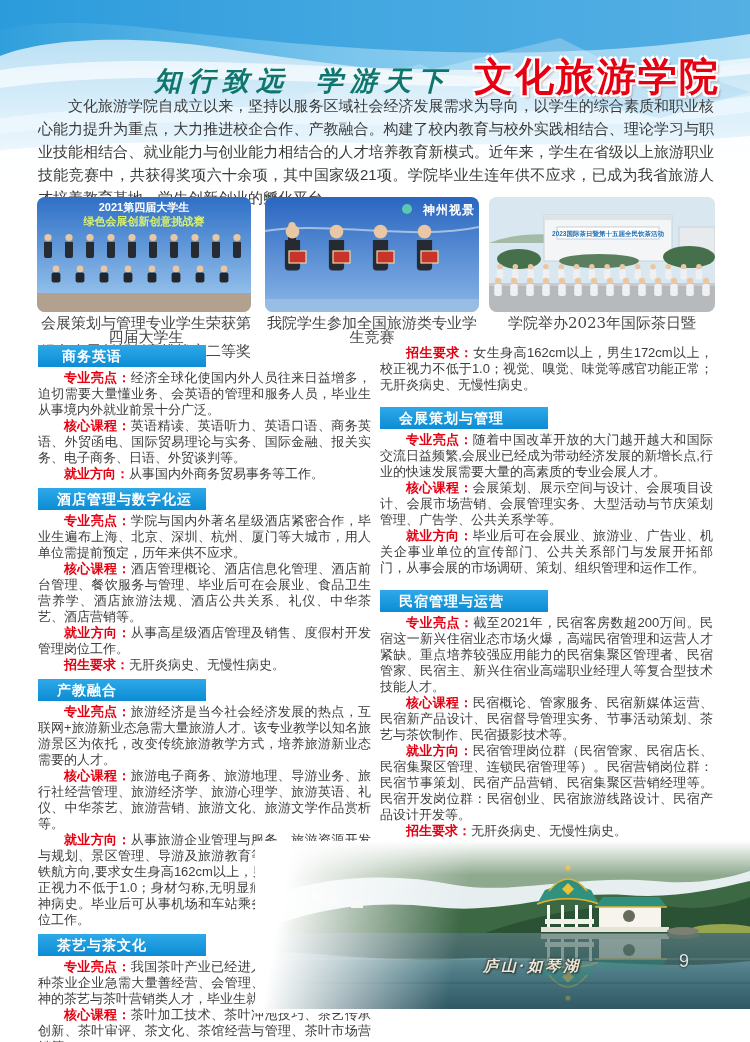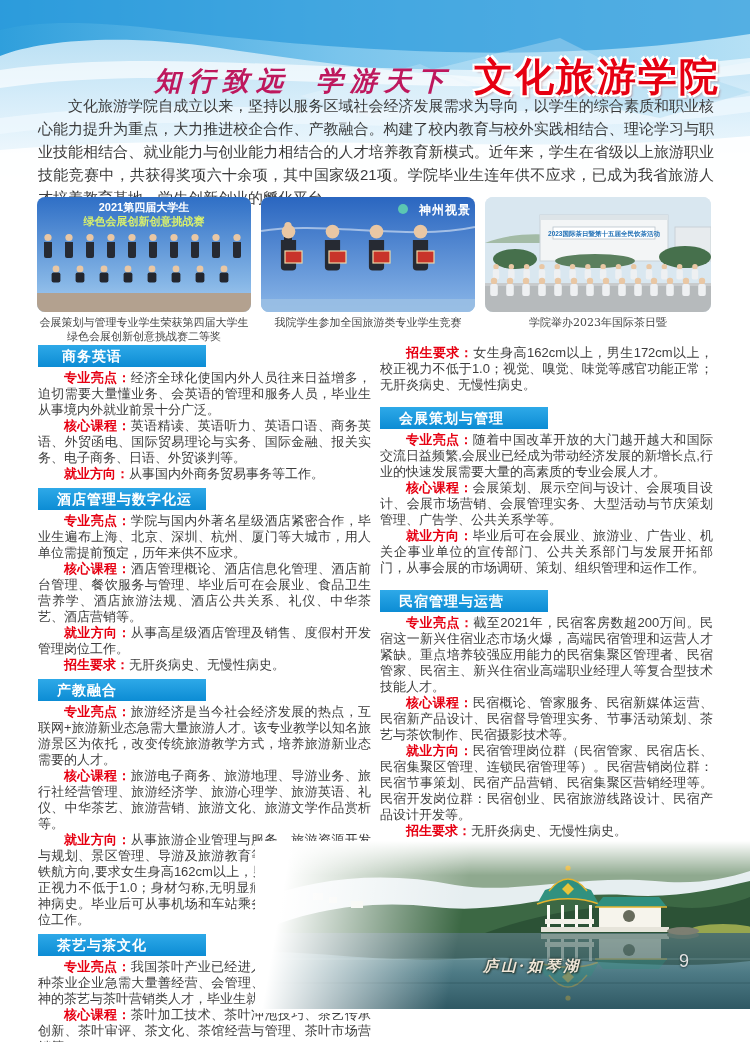--- a/index.html
+++ b/index.html
@@ -3,32 +3,32 @@
 <meta charset="utf-8">
 <style>
   html,body{margin:0;padding:0;background:#e9e9e9;}
   .page{position:relative;width:750px;height:1042px;background:#ffffff;overflow:hidden;
         font-family:"Liberation Sans","DejaVu Sans",sans-serif;margin:0 auto;}
   
   .header-band{position:absolute;left:0;top:0;width:750px;height:195px;}
   .header-band svg{display:block;width:100%;height:100%;}
   .title-row{position:absolute;top:50px;right:30px;display:flex;align-items:baseline;gap:22px;}
   .motto{font-family:"DejaVu Serif","Liberation Serif",serif;font-style:italic;font-weight:bold;
-         font-size:27px;color:#be185d;letter-spacing:7px;display:flex;gap:26px;}
+         font-size:27px;color:#0f766e;letter-spacing:7px;display:flex;gap:26px;}
   .college{font-size:39px;font-weight:bold;color:#e60012;letter-spacing:2px;
            text-shadow:-2px -2px 0 #fff,2px -2px 0 #fff,-2px 2px 0 #fff,2px 2px 0 #fff,3px 3px 2px rgba(140,20,20,.3);}
   
   .intro{position:absolute;left:38px;top:94px;width:676px;margin:0;
          font-size:15px;line-height:23px;color:#3a3a3a;text-align:justify;text-indent:2em;}
   
-  .photos{position:absolute;left:37px;top:197px;width:678px;display:flex;gap:10px;}
+  .photos{position:absolute;left:37px;top:197px;width:678px;display:flex;gap:10px;justify-content:flex-end;}
   .photos figure{margin:0;}
   .photo{border-radius:8px;overflow:hidden;height:115px;background:#dfe8f0;}
   .photo svg{display:block;}
-  .photo-caption{font-family:"DejaVu Serif","Liberation Serif",serif;font-size:11px;line-height:14px;
+  .photo-caption{font-family:"DejaVu Serif","Liberation Serif",serif;font-size:15px;line-height:14px;
                  color:#474747;text-align:center;margin-top:4px;}
   
   .col{position:absolute;top:345px;width:333px;}
   .col-left{left:38px;}
   .col-right{left:380px;}
   .badge{width:168px;height:22px;line-height:22px;padding-left:19px;box-sizing:border-box;
          background:linear-gradient(180deg,#2ea9e8 0%,#0c8cd4 100%);color:#fff;font-weight:bold;
          font-size:14px;letter-spacing:1px;margin:6px 0 3px 0;}
   .col-left .major:first-child .badge{margin-top:0;padding-left:24px;}
   .col-right .badge{margin-top:14px;}

